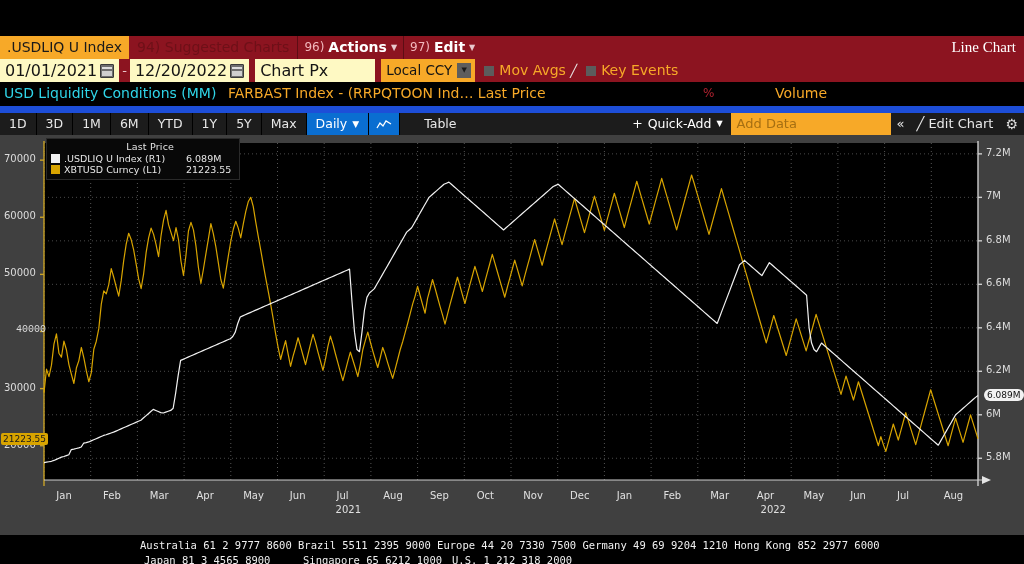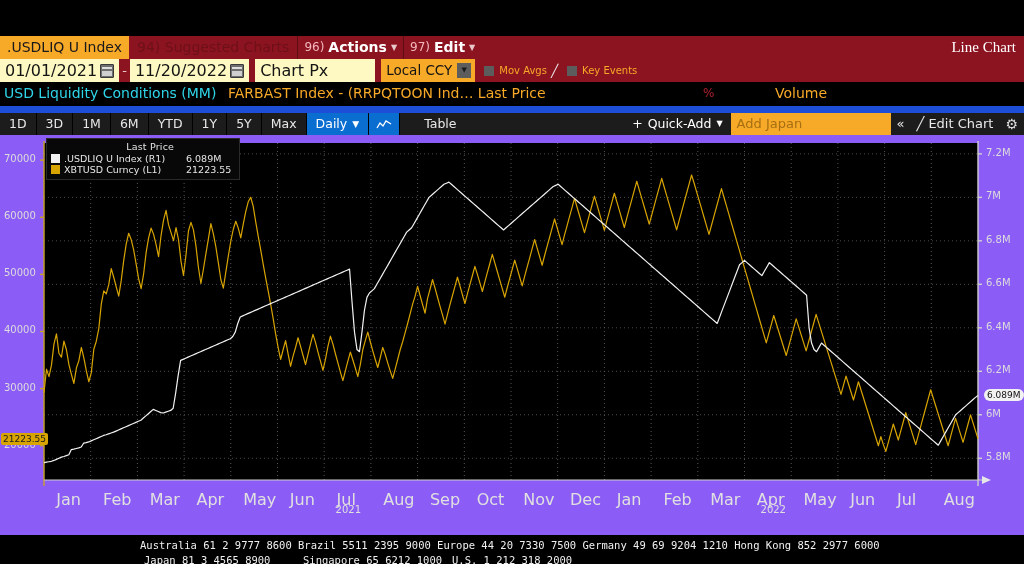--- a/index.html
+++ b/index.html
@@ -31,21 +31,21 @@
   .calico{width:12px;height:12px;background:#6f6f6f;border:1px solid #3a3a3a;margin-left:3px;
       position:relative;border-radius:1px;}
   .calico::before{content:"";position:absolute;left:1px;right:1px;top:2px;height:2px;background:#ddd;}
   .calico::after{content:"";position:absolute;left:1px;right:1px;bottom:1px;top:6px;background:#cfcfcf;}
   .dash{color:#e9c6ca;font-size:13px;line-height:23px;padding:0 3px;}
   .ddbtn{background:#f7a928;color:#141414;font-size:13.5px;line-height:23px;padding:0 4px 0 5px;
       display:flex;align-items:center;gap:5px;white-space:nowrap;}
   .ddsq{width:14px;height:15px;background:#5d5d5d;display:flex;align-items:center;justify-content:center;
       color:#1a1a1a;font-size:7px;}
   .chk{width:10px;height:10px;background:#5c5c5c;display:inline-block;margin:0 5px 0 9px;vertical-align:middle;}
-  .optlbl{color:#f7a928;font-size:10px;line-height:23px;white-space:nowrap;}
+  .optlbl{color:#f7a928;font-size:14px;line-height:23px;white-space:nowrap;}
   .pencil{color:#eaeaea;font-size:12px;margin-left:4px;}
 
   
   .titlerow{height:24px;background:#000;position:relative;}
   .titlerow span{position:absolute;top:0;line-height:22px;font-size:14px;white-space:nowrap;}
   .t-cyan{color:#2fd5e8;left:4px;}
   .t-orange{color:#f7a928;}
 
   
   .toolbar{height:22px;background:#1c1c1c;display:flex;align-items:stretch;position:relative;
@@ -56,33 +56,33 @@
   .tbtn.ico{background:#0a6ed1;padding:0 7px;}
   .spark{width:16px;height:11px;}
   .tbtn.plain{border-right:none;}
   .tbfill{flex:1;background:#1c1c1c;}
   .quickadd{color:#fff;font-size:12.5px;line-height:22px;padding:0 8px;display:flex;align-items:center;gap:5px;white-space:nowrap;}
   .adddata{background:#f7a928;color:#a66f12;font-size:13px;line-height:22px;padding:0 6px;width:148px;white-space:nowrap;}
   .tb-ic{color:#e8e8e8;font-size:13px;line-height:22px;padding:0 6px;white-space:nowrap;display:flex;align-items:center;gap:4px;}
   .gear{color:#dcdcdc;font-size:14px;}
 
   
-  .chartwrap{position:relative;height:400px;background:#8b5cf6;}
+  .chartwrap{position:relative;height:400px;background:#404040;}
   #chartsvg{position:absolute;left:0;top:0;}
   .legend{position:absolute;left:46px;top:3px;background:#080808;border:1px solid #2a2a2a;
       padding:2px 8px 3px 4px;line-height:1.22;}
   .legend .hdr{color:#e3e3e3;font-size:9.5px;text-align:center;padding-left:18px;letter-spacing:.2px;}
   .legend .row{display:flex;align-items:center;font-size:9.5px;white-space:nowrap;}
   .sw{width:9px;height:9px;display:inline-block;margin-right:4px;}
   .legend .nm{color:#e6e6e6;width:122px;}
   .legend .vl{color:#e6e6e6;text-align:right;}
   .axlabel{position:absolute;font-size:10px;color:#dcdcdc;font-family:"DejaVu Sans",sans-serif;}
   .tagL{position:absolute;background:#d8a400;color:#1a1a1a;font-size:9px;padding:1px 2px;border-radius:2px;}
   .tagR{position:absolute;background:#f2f2f2;color:#111;font-size:9px;padding:1px 3px;border-radius:7px;}
-  .xlab{position:absolute;font-size:16px;color:#e0e0e0;}
+  .xlab{position:absolute;font-size:10px;color:#e0e0e0;}
   .yearlab{position:absolute;font-size:10px;color:#e0e0e0;}
 
   
   .footer{position:relative;height:60px;background:#000;}
   .footer div{position:absolute;color:#f0f0f0;font-family:"DejaVu Sans Mono",monospace;font-size:10.5px;white-space:pre;}
 </style>
 </head>
 <body>
 
 <div id="app">
@@ -107,21 +107,21 @@
   </div>
 
   <div class="optrow">
     <div class="redfill"></div>
     <div class="fld">
       <span>01/01/2021</span>
       <span class="calico"></span>
     </div>
     <div class="dash">-</div>
     <div class="fld">
-      <span>11/20/2022</span>
+      <span>12/20/2022</span>
       <span class="calico"></span>
     </div>
     <div style="width:6px"></div>
     <div class="fld" style="width:110px">Chart Px</div>
     <div style="width:6px"></div>
     <div class="ddbtn">
       <span>Local CCY</span>
       <span class="ddsq">▼</span>
     </div>
     <div style="display:flex;align-items:center">
@@ -160,21 +160,21 @@
         <polyline points="1,9 4,4 7,7 10,2 15,5" fill="none" stroke="#ffffff" stroke-width="1.3"></polyline>
       </svg>
     </div>
     <div class="tbtn plain" style="padding:0 24px">Table</div>
     <div class="tbfill"></div>
     <div class="quickadd">
       <span>+</span>
       <span>Quick-Add</span>
       <span style="font-size:8px">▼</span>
     </div>
-    <div class="adddata">Add Japan</div>
+    <div class="adddata">Add Data</div>
     <div class="tb-ic">«</div>
     <div class="tb-ic">
       <span>╱</span>
       <span>Edit Chart</span>
     </div>
     <div class="tb-ic">
         <span class="gear">⚙</span>
       </div>
   </div>
 
@@ -241,21 +241,21 @@
       <div class="row">
         <span class="sw" style="background:#d8a400"></span>
         <span class="nm">XBTUSD Curncy  (L1)</span>
         <span class="vl">21223.55</span>
       </div>
     </div>
 
     <div id="axlabels">
         <div class="axlabel" style="left: 4px; top: 303.729px;">20000</div>
         <div class="axlabel" style="left: 4px; top: 246.61px;">30000</div>
-        <div class="axlabel" style="left: 4px; top: 189.492px;">40000</div>
+        <div class="axlabel" style="left: 16px; top: 189.492px; font-family: Liberation Mono, monospace;">40000</div>
         <div class="axlabel" style="left: 4px; top: 132.373px;">50000</div>
         <div class="axlabel" style="left: 4px; top: 75.2542px;">60000</div>
         <div class="axlabel" style="left: 4px; top: 18.1356px;">70000</div>
         <div class="axlabel" style="left: 986px; top: 316.258px;">5.8M</div>
         <div class="axlabel" style="left: 986px; top: 272.774px;">6M</div>
         <div class="axlabel" style="left: 986px; top: 229.29px;">6.2M</div>
         <div class="axlabel" style="left: 986px; top: 185.806px;">6.4M</div>
         <div class="axlabel" style="left: 986px; top: 142.323px;">6.6M</div>
         <div class="axlabel" style="left: 986px; top: 98.8387px;">6.8M</div>
         <div class="axlabel" style="left: 986px; top: 55.3548px;">7M</div>

